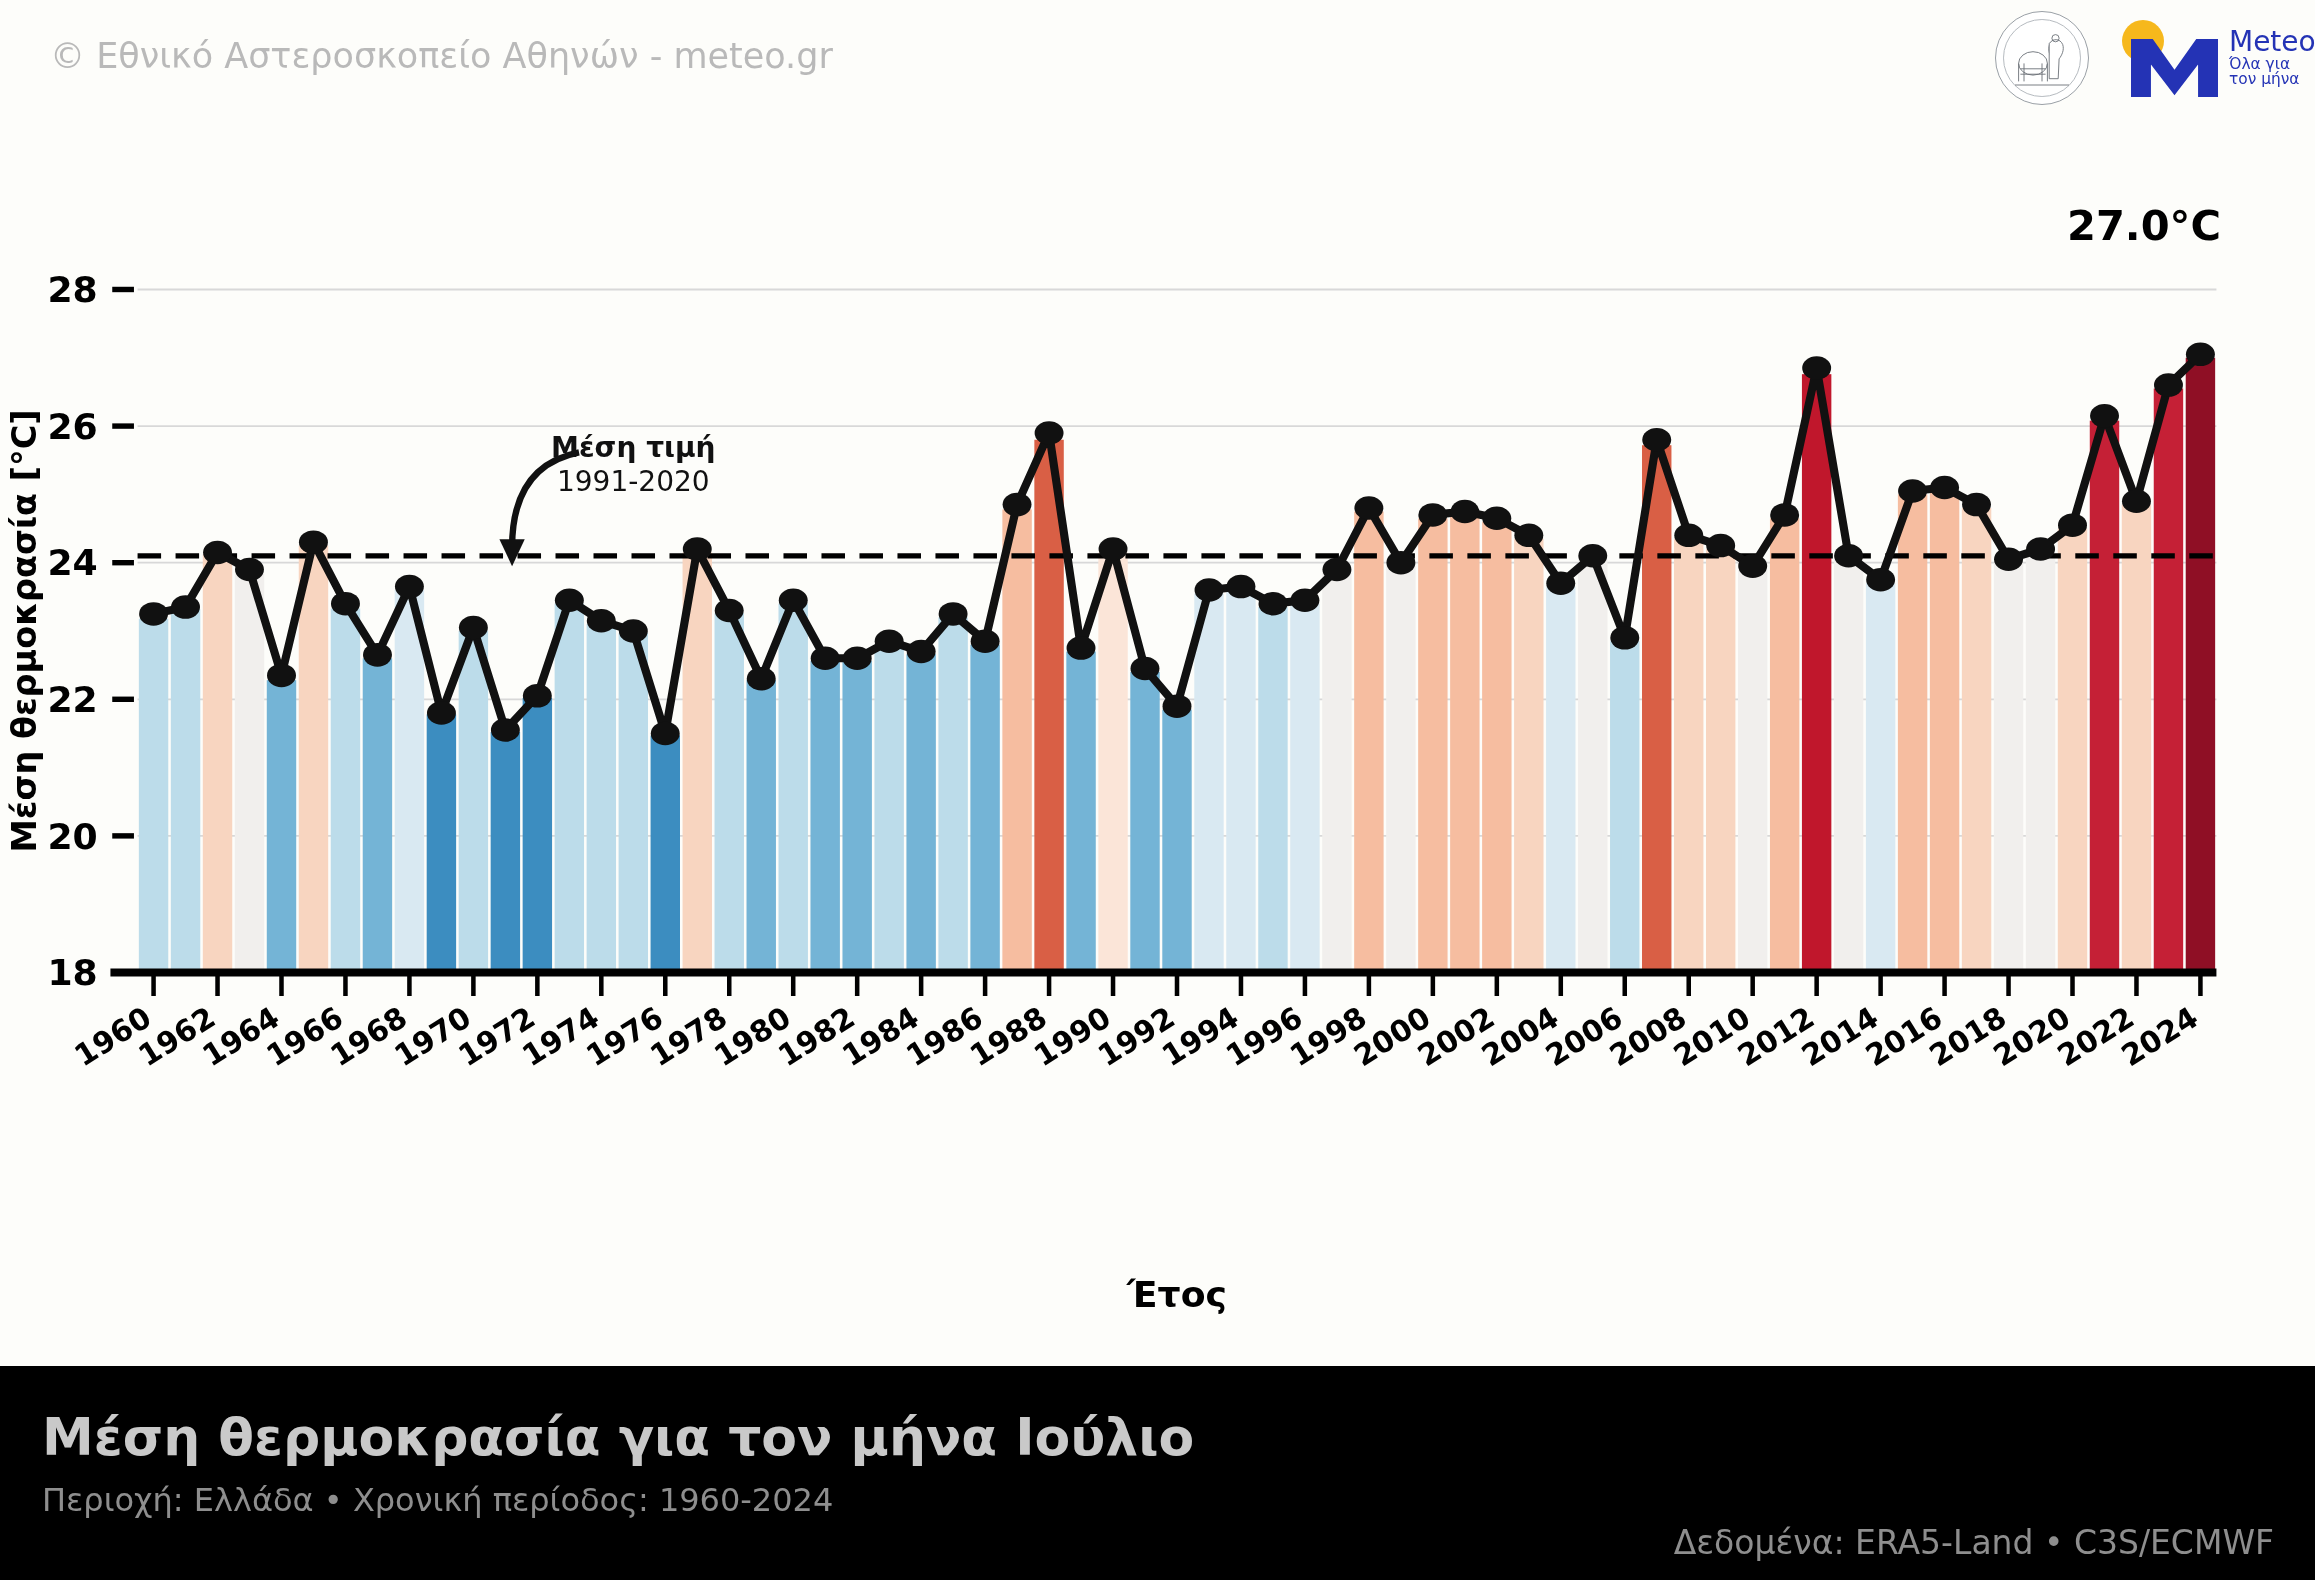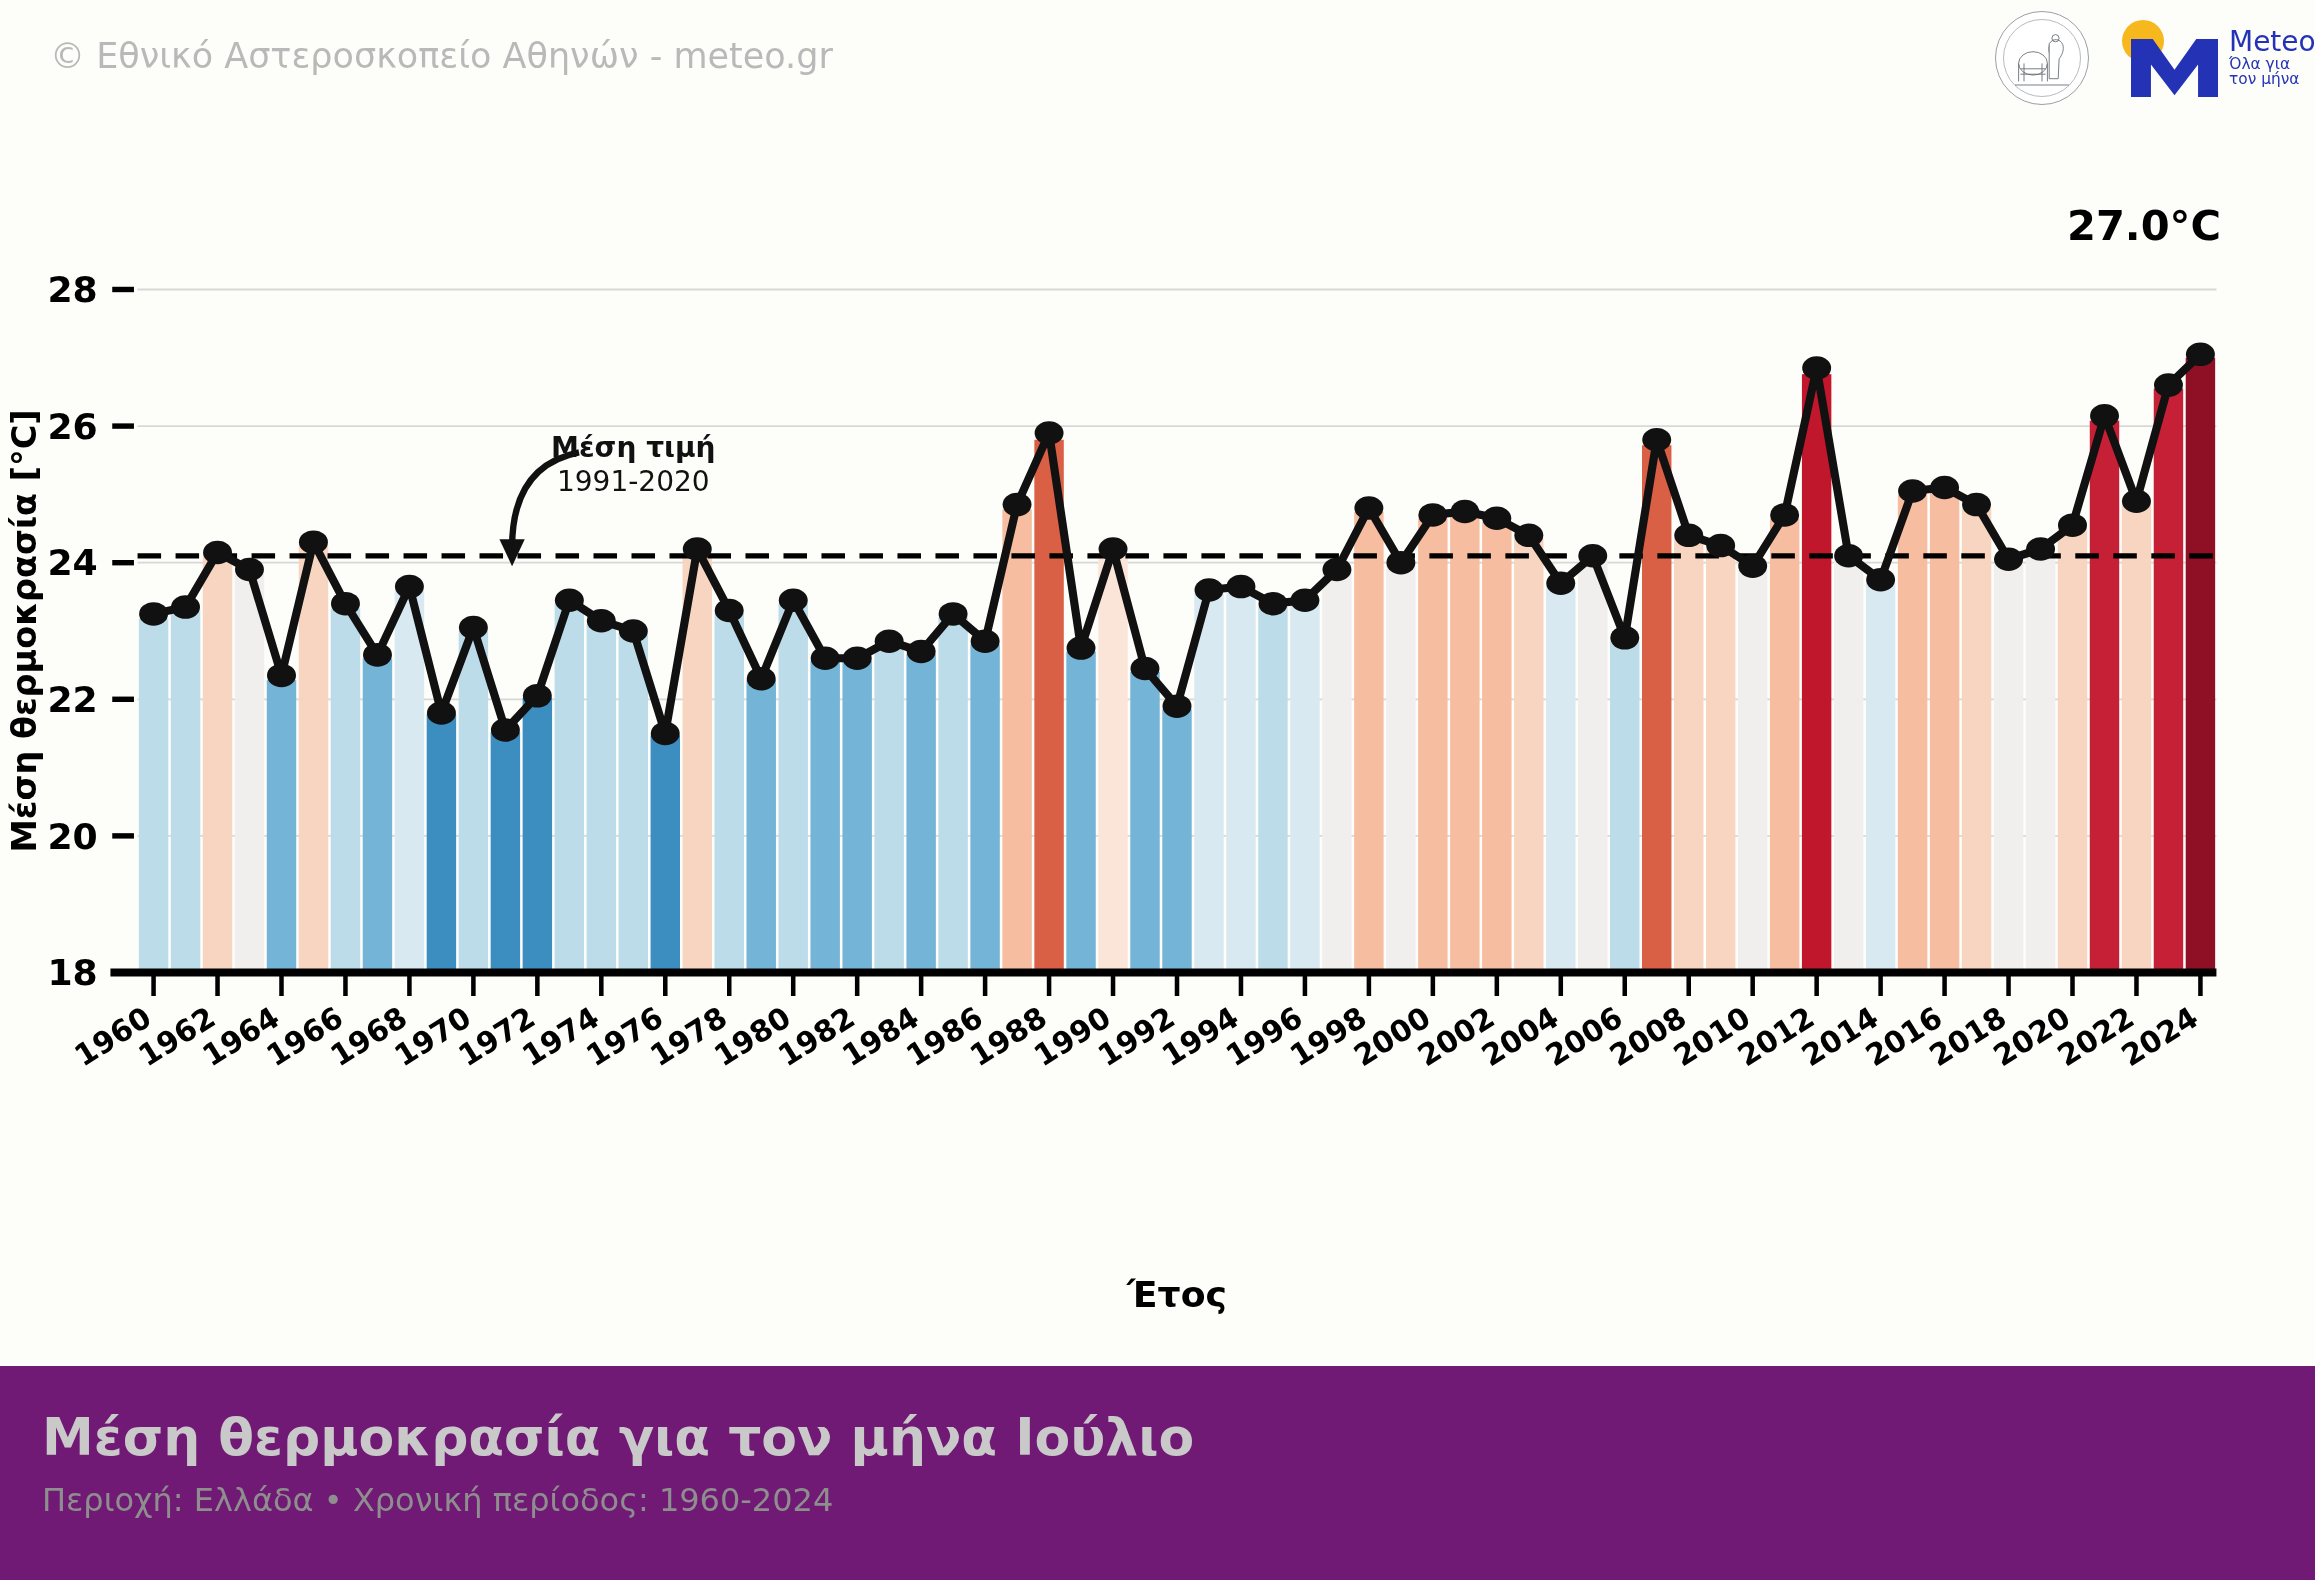--- a/index.html
+++ b/index.html
@@ -74,21 +74,21 @@
     font-family:"DejaVu Sans", sans-serif;
   }
   .peak-label {
     font-size:46px; font-weight:bold; fill:#000;
     font-family:"DejaVu Sans", sans-serif;
   }
 
   
   #footer {
     position:absolute; left:0; top:1366px; width:2316px; height:214px;
-    background:#701a75;
+    background:#000000;
   }
   #footer-title {
     position:absolute; left:42px; top:41px;
     font-size:52px; font-weight:bold; color:#c9c9c9;
     font-family:"DejaVu Sans", sans-serif; white-space:nowrap;
   }
   #footer-sub {
     position:absolute; left:42px; top:115px;
     font-size:32px; color:#8e8e8e;
     font-family:"DejaVu Sans", sans-serif; white-space:nowrap;
@@ -379,14 +379,15 @@
     <text class="anno-reg" x="700" y="543" text-anchor="middle">1991-2020</text>
     <path d="M640 500 C 590 510, 566 545, 566 605" stroke="#111" stroke-width="7" fill="none"></path>
     <polygon points="566,626 552,596 580,596" fill="#111"></polygon>
     <text class="peak-label" x="2455" y="265" text-anchor="end">27.0°C</text>
   </svg>
 </div>
 
 <div id="footer">
   <div id="footer-title">Μέση θερμοκρασία για τον μήνα Ιούλιο</div>
   <div id="footer-sub">Περιοχή: Ελλάδα • Χρονική περίοδος: 1960-2024</div>
+  <div id="footer-source">Δεδομένα: ERA5-Land • C3S/ECMWF</div>
 </div>
 
 
 </body></html>

